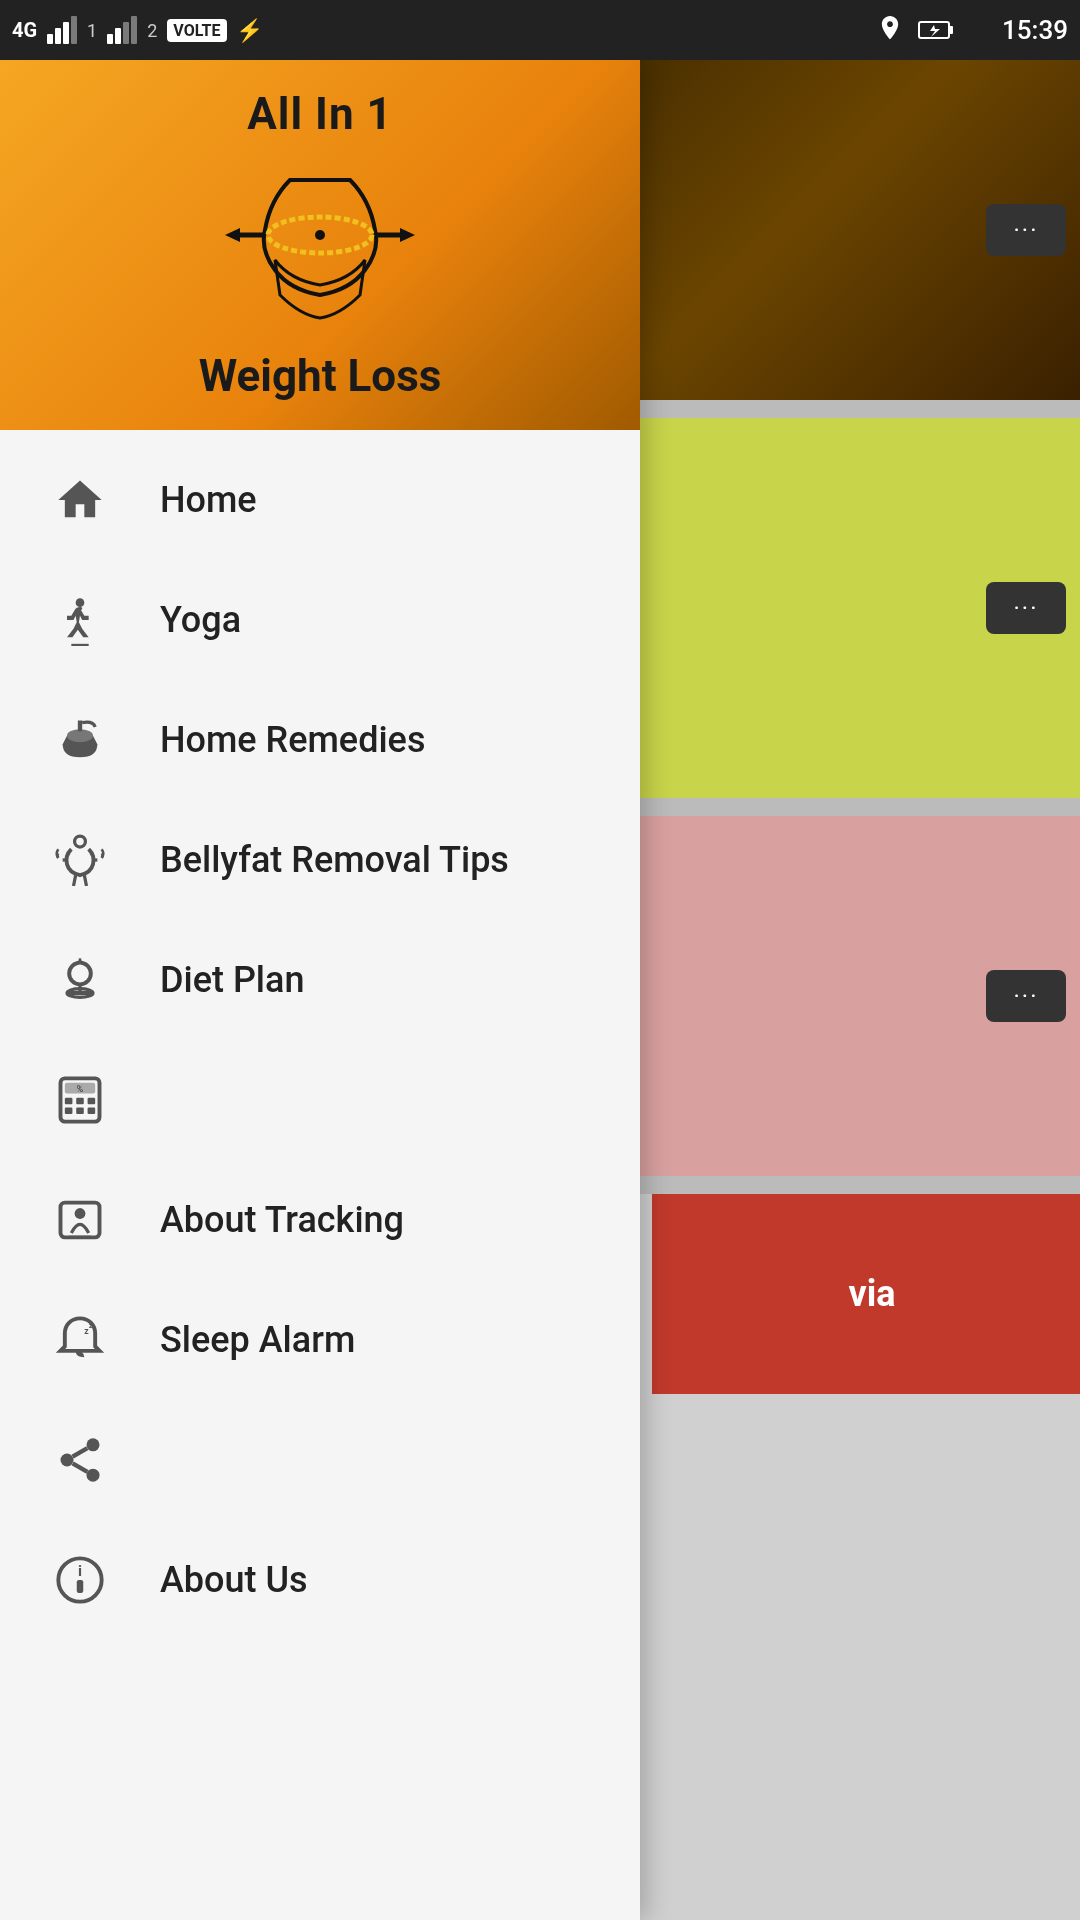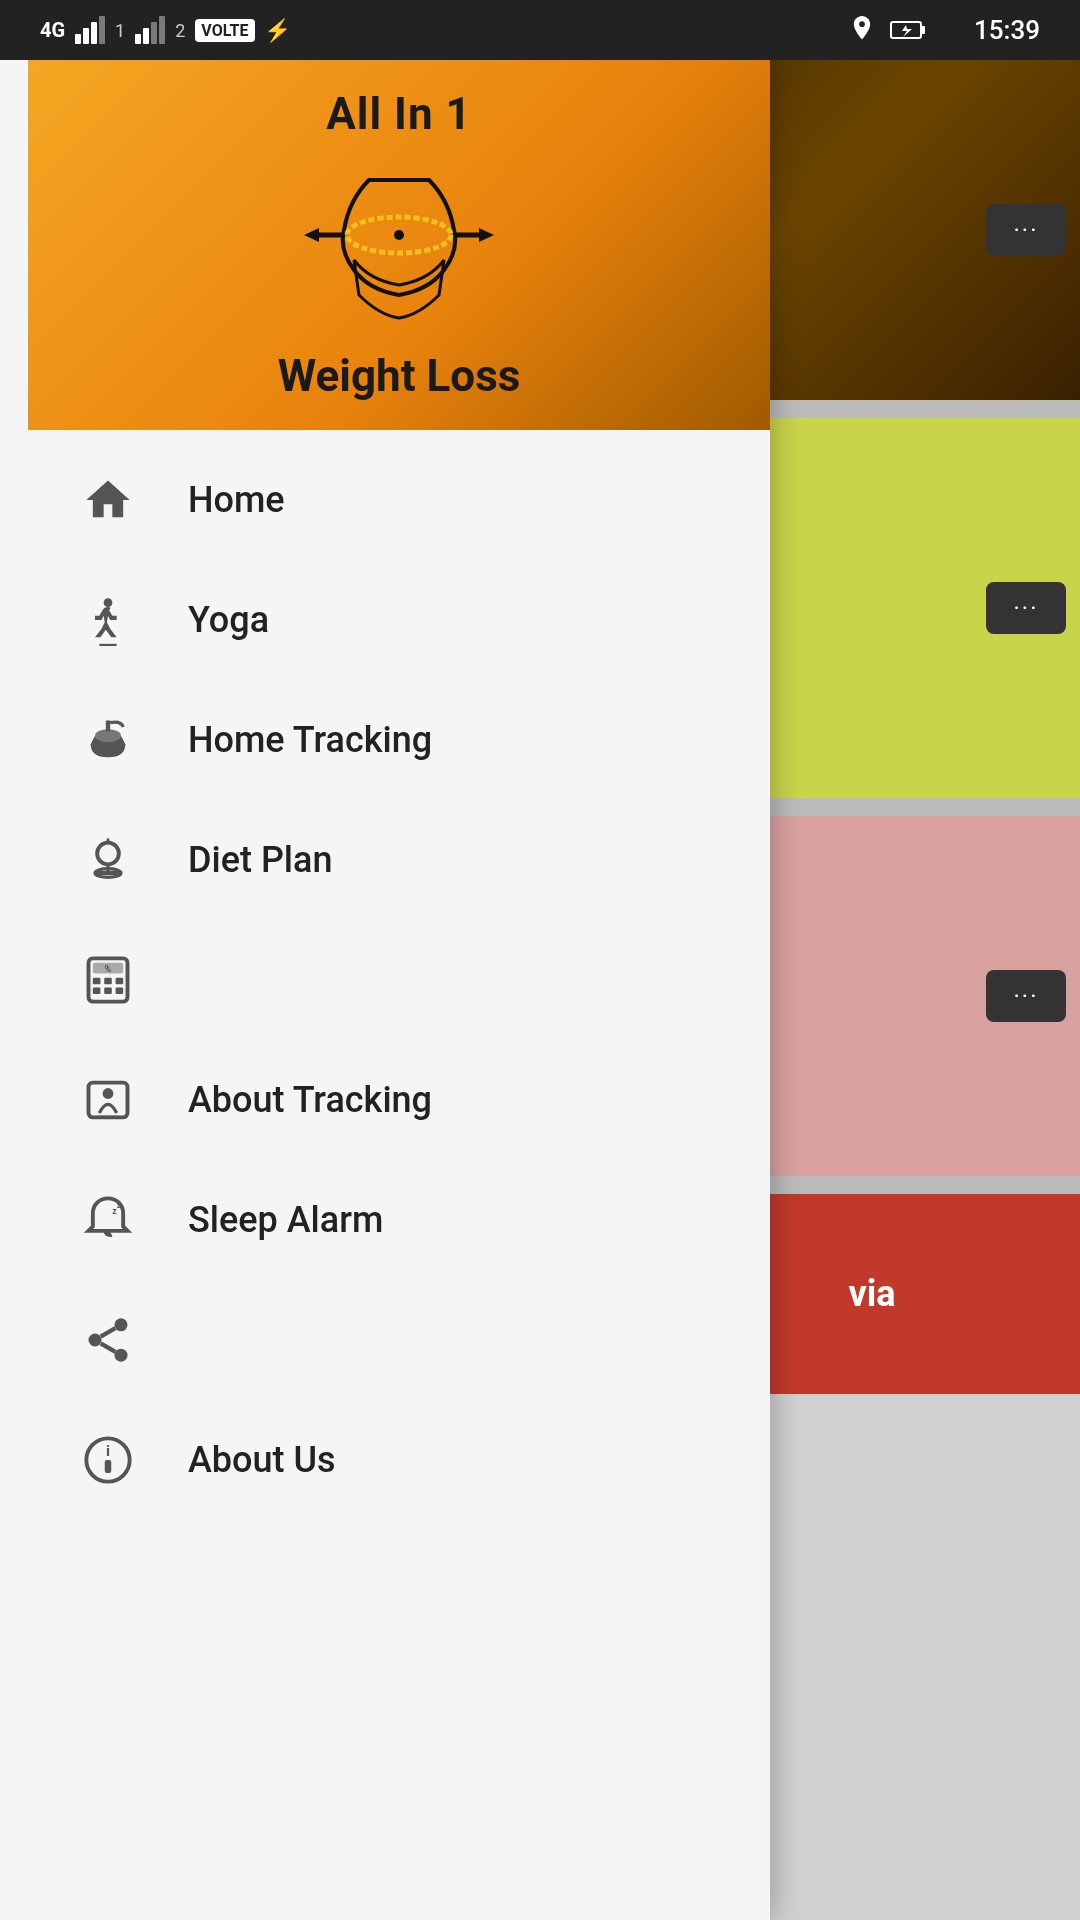--- a/index.html
+++ b/index.html
@@ -15,21 +15,21 @@
     }
 
     
     .status-bar {
       width: 100%;
       height: 60px;
       background: #222;
       display: flex;
       align-items: center;
       justify-content: space-between;
-      padding: 0 40px;
+      padding: 0 12px;
       position: relative;
       z-index: 100;
     }
     .status-left {
       display: flex;
       align-items: center;
       gap: 10px;
       color: #fff;
       font-size: 22px;
     }
@@ -71,31 +71,30 @@
     
     .main-layout {
       display: flex;
       width: 1080px;
       height: 1860px;
       position: relative;
     }
 
     
     .drawer {
-      width: 770px;
+      width: 640px;
       height: 1860px;
       background: #f5f5f5;
       position: absolute;
       left: 0;
       top: 0;
       z-index: 50;
       display: flex;
       flex-direction: column;
       box-shadow: 6px 0 24px rgba(0,0,0,0.22);
-      padding-left: 28px;
     }
 
     
     .drawer-header {
       width: 100%;
       height: 370px;
       background: linear-gradient(135deg, #f5a623 0%, #e8820c 60%, #a05a00 100%);
       display: flex;
       flex-direction: column;
       align-items: center;
@@ -339,23 +338,43 @@
 
       <div class="menu-item">
         <div class="menu-icon">
           <svg width="52" height="52" viewBox="0 0 24 24">
             <path d="M4 14 Q4 20 12 20 Q20 20 20 14 L18 10 H6 Z" fill="#555"></path>
             <ellipse cx="12" cy="10" rx="6" ry="3" fill="#777"></ellipse>
             <rect x="11" y="3" width="2" height="5" fill="#555"></rect>
             <path d="M13 4 Q18 3 19 6" stroke="#555" stroke-width="1.5" fill="none"></path>
           </svg>
         </div>
-        <span class="menu-label">Home Tracking</span>
-      </div>
-
+        <span class="menu-label">Home Remedies</span>
+      </div>
+
+      <div class="menu-item">
+        <div class="menu-icon">
+          <svg width="52" height="52" viewBox="0 0 24 24">
+
+            <circle cx="12" cy="3.5" r="2.5" fill="none" stroke="#555" stroke-width="1.5"></circle>
+            <path d="M8 7 Q5 10 6 14 Q7 18 12 19 Q17 18 18 14 Q19 10 16 7" fill="none" stroke="#555" stroke-width="1.8"></path>
+
+            <path d="M4 12 L6 12" stroke="#555" stroke-width="1.5" marker-end="url(#arr)"></path>
+            <path d="M20 12 L18 12" stroke="#555" stroke-width="1.5"></path>
+
+            <path d="M10 19 L9 24 M14 19 L15 24" stroke="#555" stroke-width="1.5"></path>
+
+            <path d="M2 9 Q1 10 2 11" stroke="#555" stroke-width="1.2" fill="none"></path>
+            <path d="M2 7 Q0.5 9 2 11" stroke="#555" stroke-width="1.2" fill="none"></path>
+            <path d="M22 9 Q23 10 22 11" stroke="#555" stroke-width="1.2" fill="none"></path>
+            <path d="M22 7 Q23.5 9 22 11" stroke="#555" stroke-width="1.2" fill="none"></path>
+          </svg>
+        </div>
+        <span class="menu-label">Bellyfat Removal Tips</span>
+      </div>
 
       <div class="menu-item">
         <div class="menu-icon">
           <svg width="52" height="52" viewBox="0 0 24 24">
 
             <circle cx="12" cy="9" r="5" fill="none" stroke="#555" stroke-width="1.8"></circle>
             <path d="M10 5 Q12 2 14 5" stroke="#555" stroke-width="1.2" fill="none"></path>
             <path d="M12 4 L12 2" stroke="#555" stroke-width="1.2"></path>
 
             <path d="M6 18 L18 18" stroke="#555" stroke-width="2"></path>

